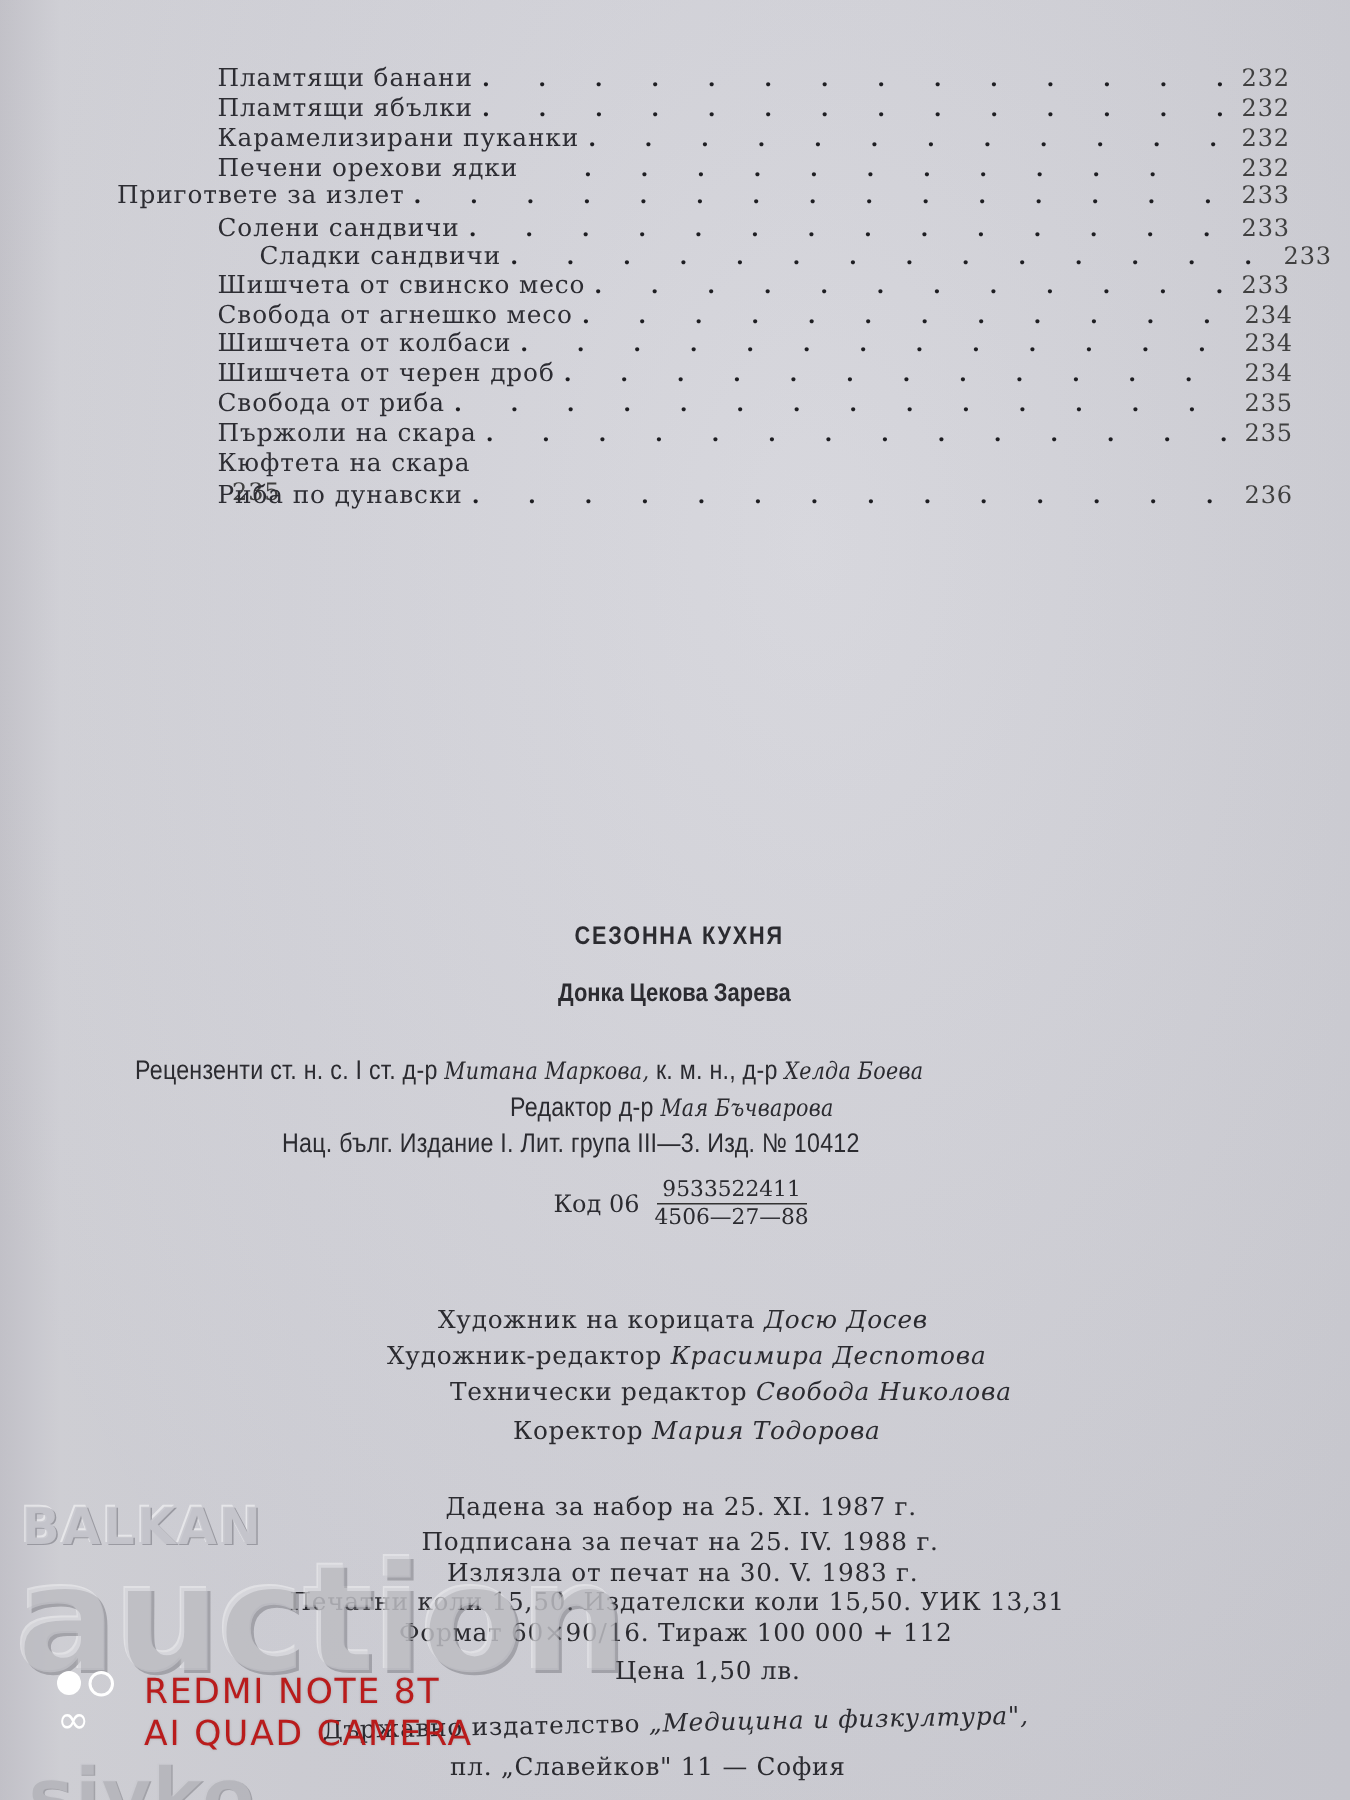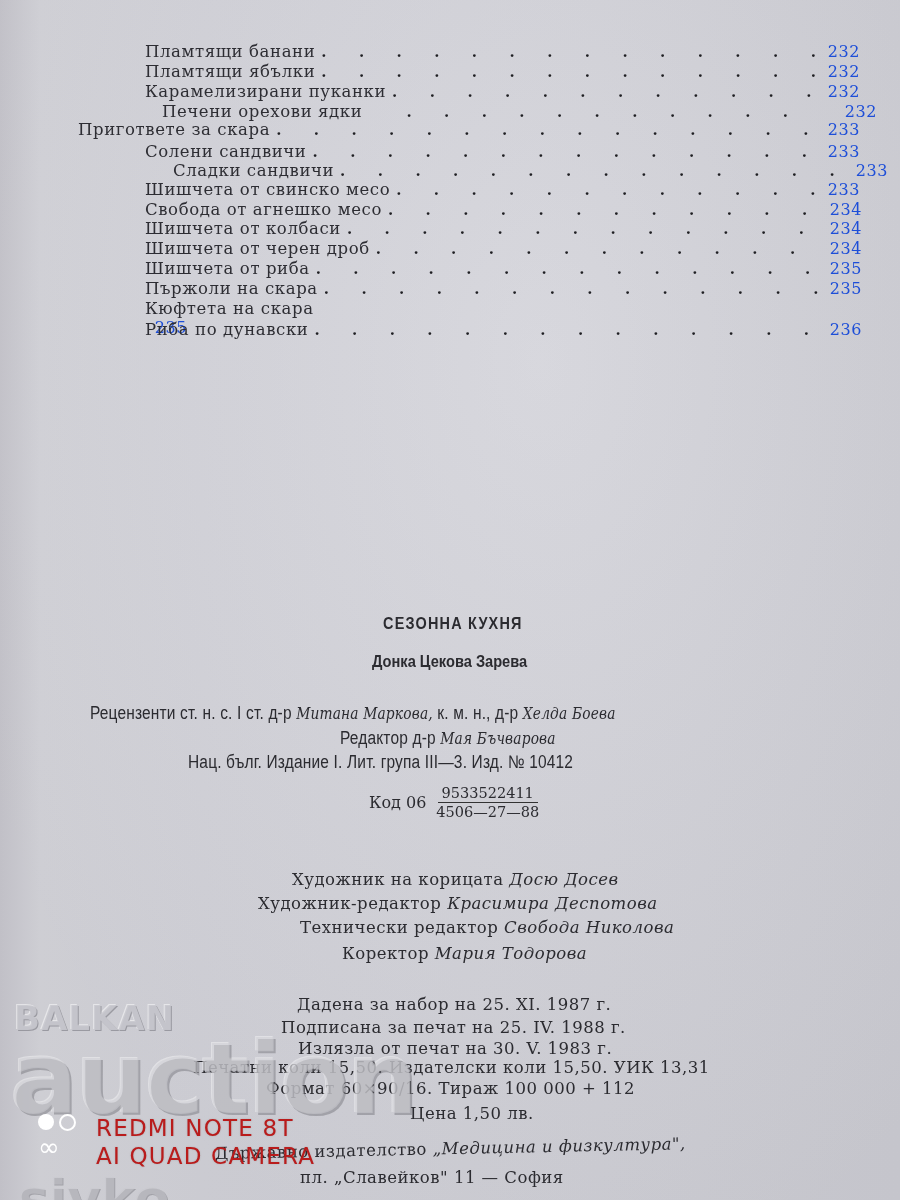--- a/index.html
+++ b/index.html
@@ -19,21 +19,21 @@
     .toc-row {
       position: absolute; height: 20px; display: flex; align-items: baseline;
       font-size: 16.5px; letter-spacing: 0.6px; color: #2d2d33;
     }
     .toc-row .title { white-space: nowrap; padding-right: 6px; }
     .toc-row .leader {
       flex: 1; overflow: hidden; white-space: nowrap; color: #1e1e22;
       letter-spacing: 13.6px; font-weight: bold; font-size: 15px;
     }
     .toc-row .page {
-      width: 42px; text-align: right; font-family: "DejaVu Serif", serif; font-size: 16px; color: #1d4ed8;
+      width: 42px; text-align: right; font-family: "DejaVu Serif", serif; font-size: 16px; color: #404040;
     }
     
     .colophon { position: absolute; left: 0; top: 0; width: 900px; }
     .line { position: absolute; white-space: nowrap; color: #2b2b30; }
     .cond { font-family: "Liberation Sans", sans-serif; font-size: 18px; letter-spacing: 0.2px; transform: scaleX(0.86); transform-origin: left center; }
     .book-title { left: 383px; top: 614px; font-family: "Liberation Sans", sans-serif; font-weight: bold; font-size: 17px; letter-spacing: 1.4px; transform: scaleX(0.85); transform-origin: left center; }
     .author { left: 372px; top: 652px; font-family: "Liberation Sans", sans-serif; font-weight: bold; font-size: 17px; transform: scaleX(0.86); transform-origin: left center; }
     .it { font-style: italic; font-family: "DejaVu Serif", serif; }
     .serif16 { font-size: 16.5px; letter-spacing: 0.5px; font-family: "DejaVu Serif", serif; }
     .kod { left: 369px; top: 785px; font-family: "DejaVu Serif", serif; font-size: 16px; display: flex; align-items: center; }
@@ -80,27 +80,27 @@
   <div class="toc-row" style="left:145px; top:22px; width:715px;">
     <span class="title">Пламтящи ябълки</span>
     <span class="leader">. . . . . . . . . . . . . . . . . . . . . . . . . . . . . . . . . . . . . . . . . .</span>
     <span class="page">232</span>
   </div>
   <div class="toc-row" style="left:145px; top:42px; width:715px;">
     <span class="title">Карамелизирани пуканки</span>
     <span class="leader">. . . . . . . . . . . . . . . . . . . . . . . . . . . . . . . . . . . . . . . . . .</span>
     <span class="page">232</span>
   </div>
-  <div class="toc-row" style="left:162px; top:62px; width:715px;gap:38px;">
+  <div class="toc-row" style="left:145px; top:62px; width:715px;gap:38px;">
     <span class="title">Печени орехови ядки</span>
     <span class="leader">. . . . . . . . . . . . . . . . . . . . . . . . . . . . . . . . . . . . . . . . . .</span>
     <span class="page">232</span>
   </div>
   <div class="toc-row" style="left:78px; top:80px; width:782px;">
-    <span class="title">Пригответе за скара</span>
+    <span class="title">Пригответе за излет</span>
     <span class="leader">. . . . . . . . . . . . . . . . . . . . . . . . . . . . . . . . . . . . . . . . . .</span>
     <span class="page">233</span>
   </div>
   <div class="toc-row" style="left:145px; top:102px; width:715px;">
     <span class="title">Солени сандвичи</span>
     <span class="leader">. . . . . . . . . . . . . . . . . . . . . . . . . . . . . . . . . . . . . . . . . .</span>
     <span class="page">233</span>
   </div>
   <div class="toc-row" style="left:145px; top:121px; width:715px;margin-left:28px;">
     <span class="title">Сладки сандвичи</span>
@@ -121,21 +121,21 @@
     <span class="title">Шишчета от колбаси</span>
     <span class="leader">. . . . . . . . . . . . . . . . . . . . . . . . . . . . . . . . . . . . . . . . . .</span>
     <span class="page">234</span>
   </div>
   <div class="toc-row" style="left:145px; top:199px; width:717px;">
     <span class="title">Шишчета от черен дроб</span>
     <span class="leader">. . . . . . . . . . . . . . . . . . . . . . . . . . . . . . . . . . . . . . . . . .</span>
     <span class="page">234</span>
   </div>
   <div class="toc-row" style="left:145px; top:219px; width:717px;">
-    <span class="title">Шишчета от риба</span>
+    <span class="title">Свобода от риба</span>
     <span class="leader">. . . . . . . . . . . . . . . . . . . . . . . . . . . . . . . . . . . . . . . . . .</span>
     <span class="page">235</span>
   </div>
   <div class="toc-row" style="left:145px; top:239px; width:717px;">
     <span class="title">Пържоли на скара</span>
     <span class="leader">. . . . . . . . . . . . . . . . . . . . . . . . . . . . . . . . . . . . . . . . . .</span>
     <span class="page">235</span>
   </div>
   <div class="toc-row" style="left:145px; top:259px; width:717px;flex-direction:column;">
     <span class="title">Кюфтета на скара</span>

